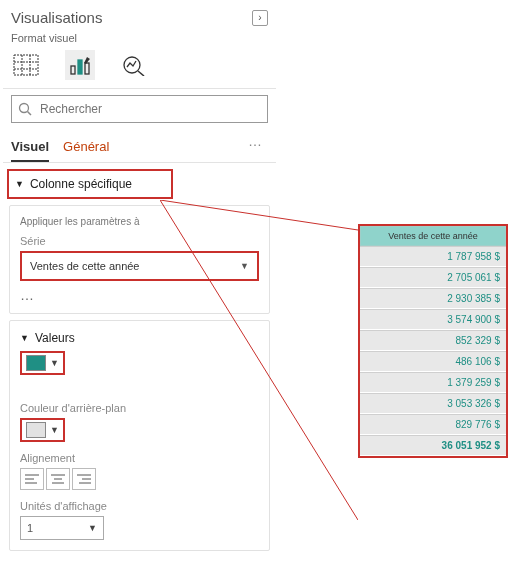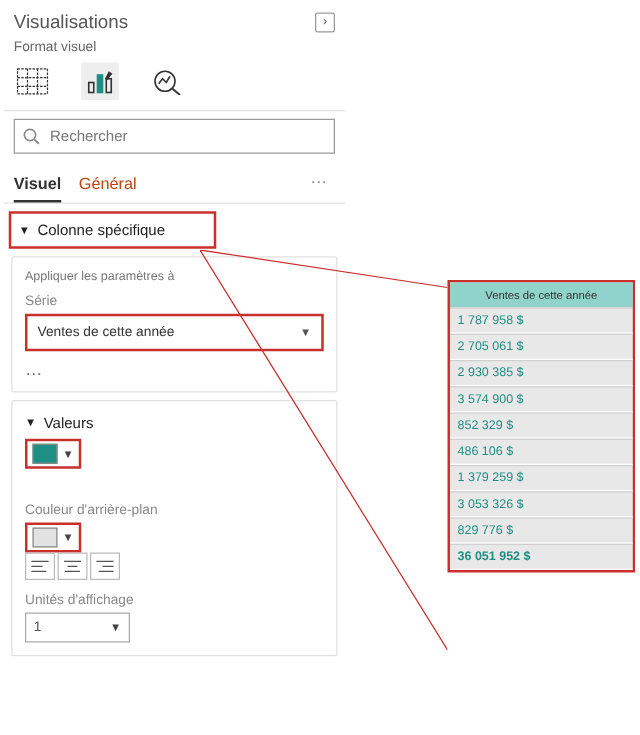--- a/index.html
+++ b/index.html
@@ -40,21 +40,21 @@
 .grey{background:#e2e2e2}
 .car-sm{font-size:9px;color:#444}
 .alignrow{display:flex;gap:2px}
 .albox{width:22px;height:20px;border:1px solid #bbb;display:flex;align-items:center;justify-content:center}
 .albox svg{display:block}
 .unit{border:1px solid #aaa;height:22px;width:70px;display:flex;align-items:center;justify-content:space-between;padding:0 6px;font-size:11px;color:#555}
 .preview{position:absolute;right:4px;top:224px;width:150px}
 .preview .frame{border:2px solid #c9302c}
 .phdr{background:#8fd3cb;font-size:9px;color:#333;text-align:center;padding:4px 2px;border:1px solid #9fcfc9}
 .pbody{background:#e8e8e8}
-.prow{font-size:10px;color:#1f8f84;padding:4px 6px;border-top:1px solid #cfcfcf;border-bottom:1px solid #fff}
+.prow{font-size:10px;color:#1f8f84;text-align:right;padding:4px 6px;border-top:1px solid #cfcfcf;border-bottom:1px solid #fff}
 .prow.total{font-weight:600}
 .callout{position:absolute;stroke:#c9302c;stroke-width:1;fill:none}
 svg.ico{width:26px;height:22px}
 </style>
 </head>
 <body>
 <div class="stage">
 
 <div class="panel">
   <div class="hdr">
@@ -139,20 +139,21 @@
     </div>
 
     <div class="lbl" style="margin-top:27px">Couleur d'arrière-plan</div>
     <div class="swatch-row">
       <span class="swatch-box">
         <span class="swatch grey"></span>
         <span class="car-sm">▼</span>
       </span>
     </div>
 
+    <div class="lbl" style="margin-top:10px">Alignement</div>
     <div class="alignrow">
       <span class="albox">
             <svg width="14" height="10">
               <line x1="0" y1="1" x2="14" y2="1" stroke="#555"></line>
               <line x1="0" y1="5" x2="9" y2="5" stroke="#555"></line>
               <line x1="0" y1="9" x2="12" y2="9" stroke="#555"></line>
             </svg>
           </span>
       <span class="albox">
             <svg width="14" height="10">

